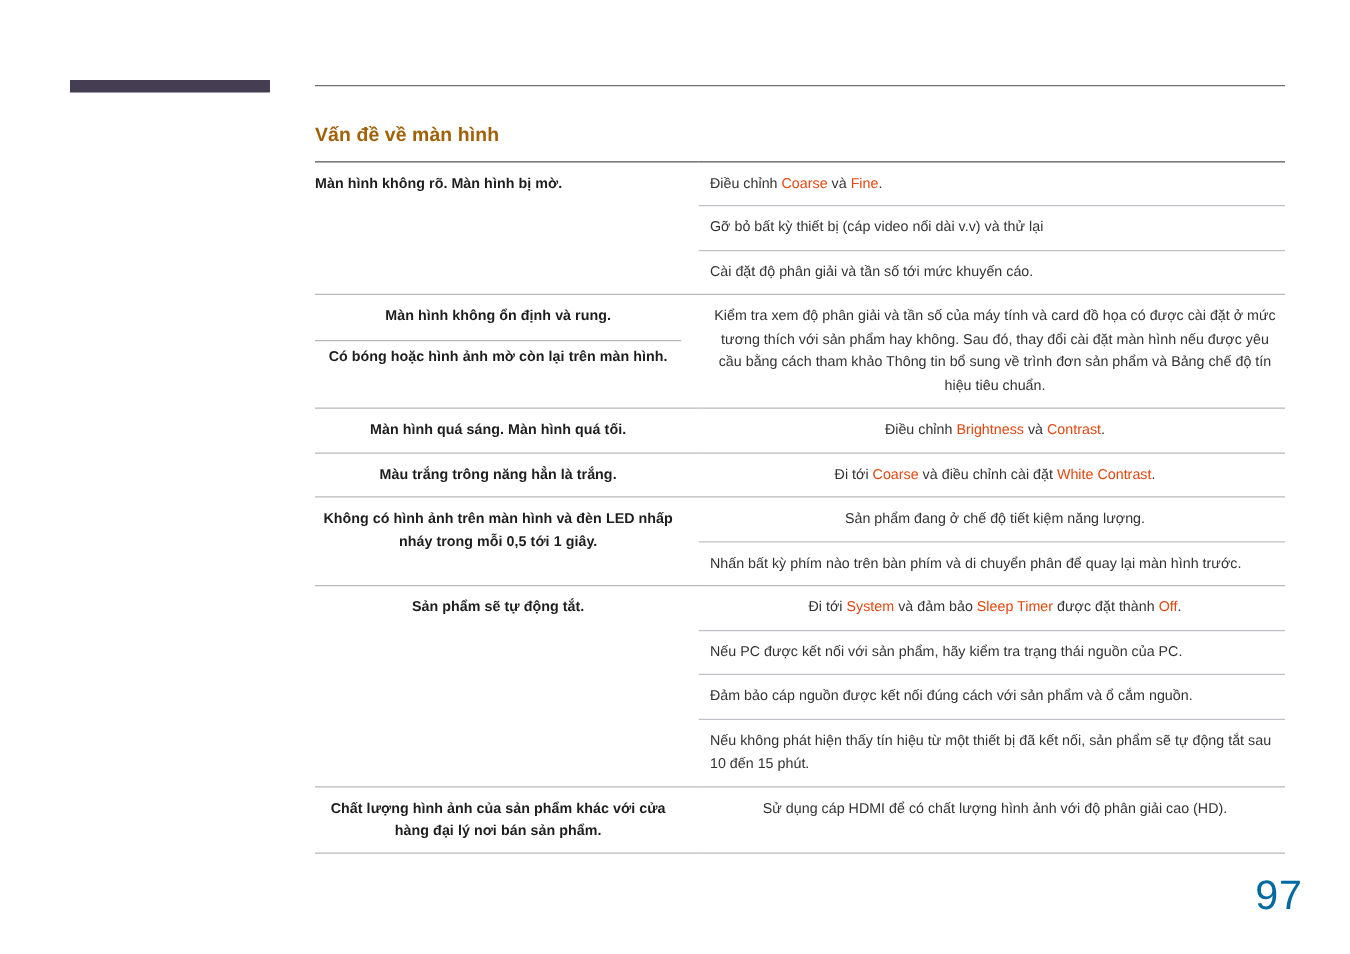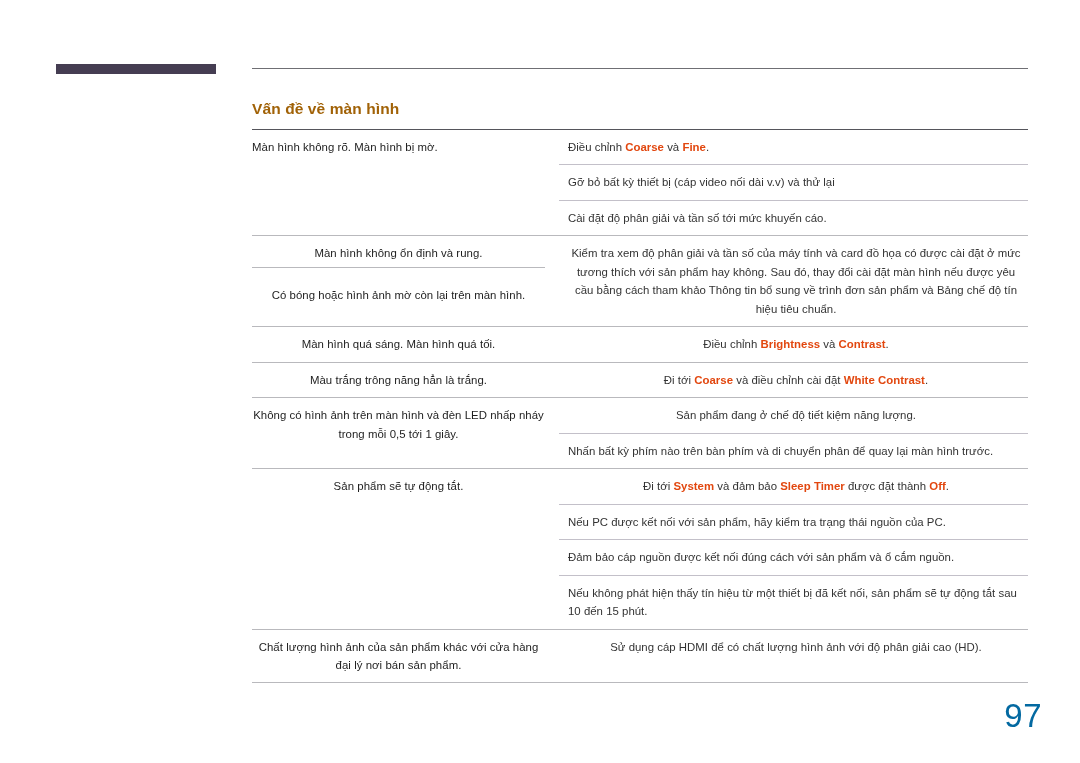--- a/index.html
+++ b/index.html
@@ -60,39 +60,39 @@
   .tbl td {
     vertical-align: top;
     padding: 0;
   }
 
   
   .col-sym {
     width: 293px;
     padding: 8px 14px 8px 0 !important;
     font-size: 11.4px;
-    font-weight: normal;
+    font-weight: bold;
     line-height: 1.62;
     color: #1d1d1d;
     letter-spacing: 0.05px;
   }
   
   .col-sol {
     padding: 8px 4px 8px 9px !important;
     font-size: 11.4px;
     line-height: 1.62;
     color: #333333;
     letter-spacing: 0.02px;
   }
 
   
   tr.rule-full > td { border-top: 1.1px solid #b9b9bd; text-align: center; }
   tr.rule-right > td.col-sol { border-top: 1.1px solid #c3c0c9; }
 
-  .kw { color: #e2470f; font-weight: bold; }
+  .kw { color: #e2470f; font-weight: normal; }
 
   
   .page-num {
     position: absolute;
     right: 38px;
     bottom: 28px;
     font-size: 33px;
     color: #0369a1;
     letter-spacing: 0.5px;
   }
@@ -115,21 +115,21 @@
       </tr>
       <tr class="rule-right">
         <td class="col-sol"><span>Gỡ bỏ bất kỳ thiết bị (cáp video nối dài v.v) và thử lại</span></td>
       </tr>
       <tr class="rule-right">
         <td class="col-sol"><span>Cài đặt độ phân giải và tần số tới mức khuyến cáo.</span></td>
       </tr>
       <tr class="rule-full">
         <td class="col-sym" rowspan="1">
           <div>Màn hình không ổn định và rung.</div>
-          <div style="border-top: 1.1px solid rgb(185, 185, 189); margin-top: 4px; padding-top: 18px;">Có bóng hoặc hình ảnh mờ còn lại trên màn hình.</div>
+          <div style="border-top: 1.1px solid rgb(185, 185, 189); margin-top: 9px; padding-top: 4px;">Có bóng hoặc hình ảnh mờ còn lại trên màn hình.</div>
         </td>
         <td class="col-sol"><span>Kiểm tra xem độ phân giải và tần số của máy tính và card đồ họa có được cài đặt ở mức tương thích với sản phẩm hay không. Sau đó, thay đổi cài đặt màn hình nếu được yêu cầu bằng cách tham khảo Thông tin bổ sung về trình đơn sản phẩm và Bảng chế độ tín hiệu tiêu chuẩn.</span></td>
       </tr>
       <tr class="rule-full">
         <td class="col-sym" rowspan="1">
           <div>Màn hình quá sáng. Màn hình quá tối.</div>
         </td>
         <td class="col-sol"><span>Điều chỉnh </span><span class="kw">Brightness</span><span> và </span><span class="kw">Contrast</span><span>.</span></td>
       </tr>
       <tr class="rule-full">

